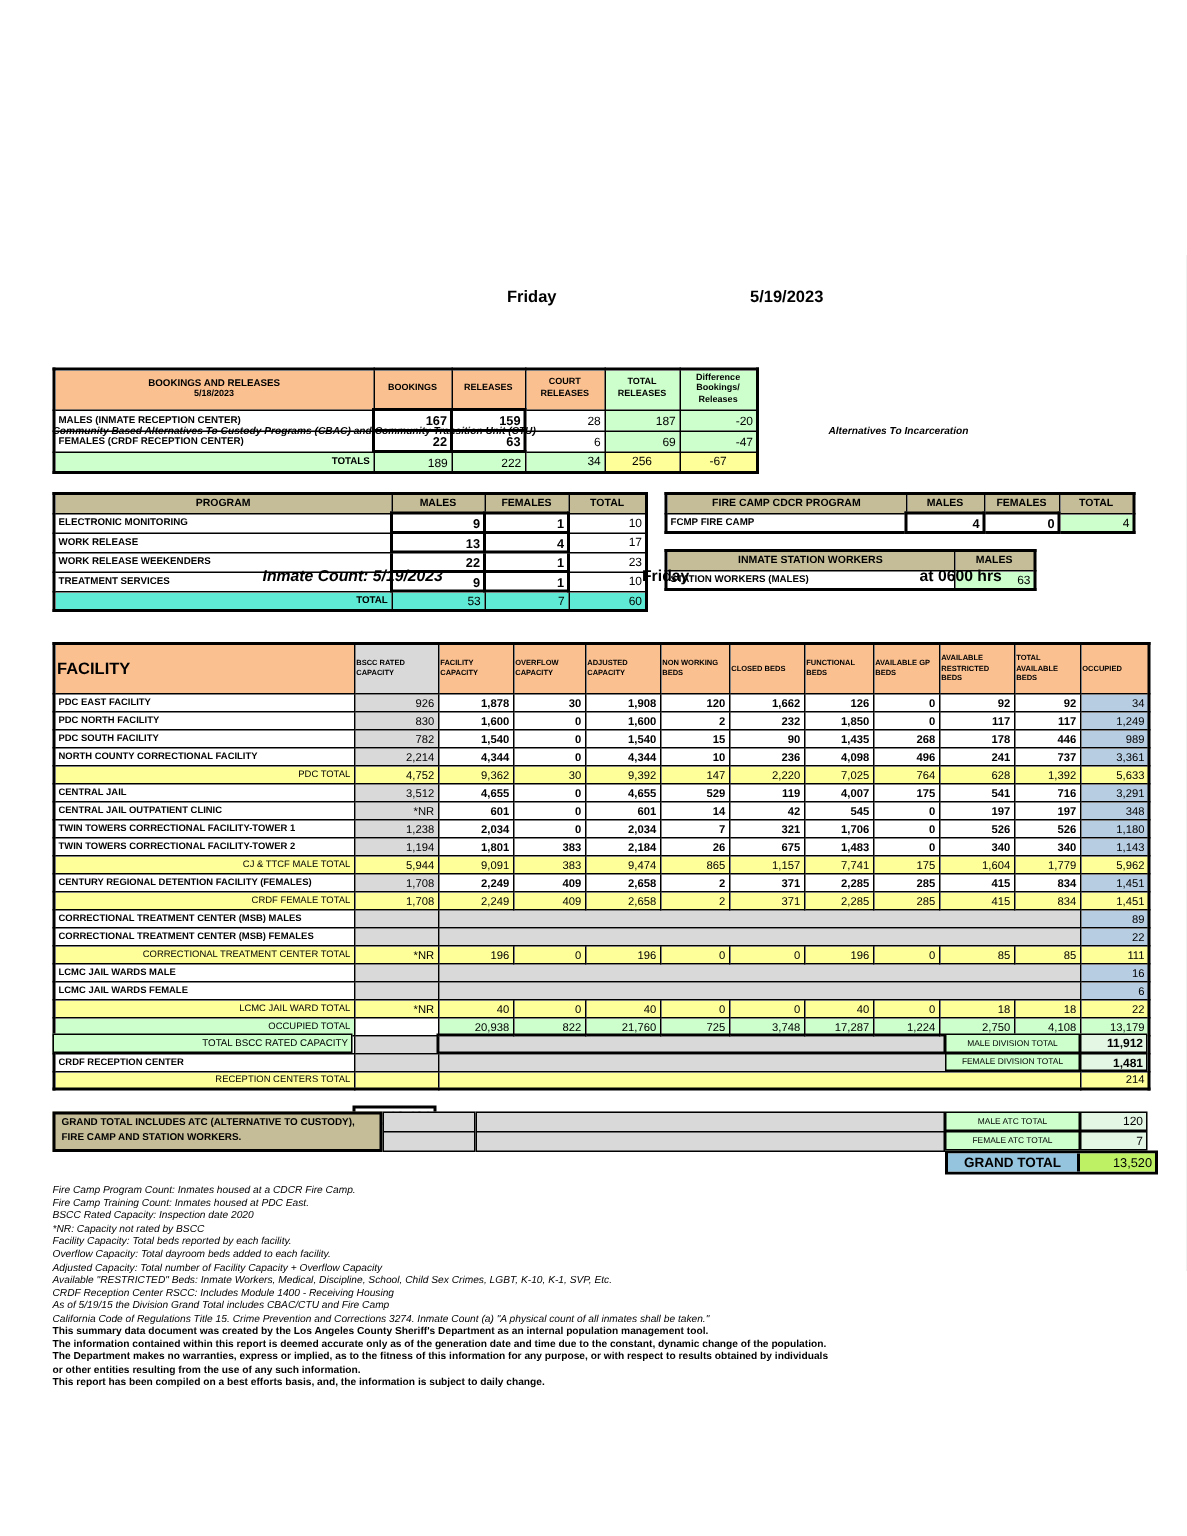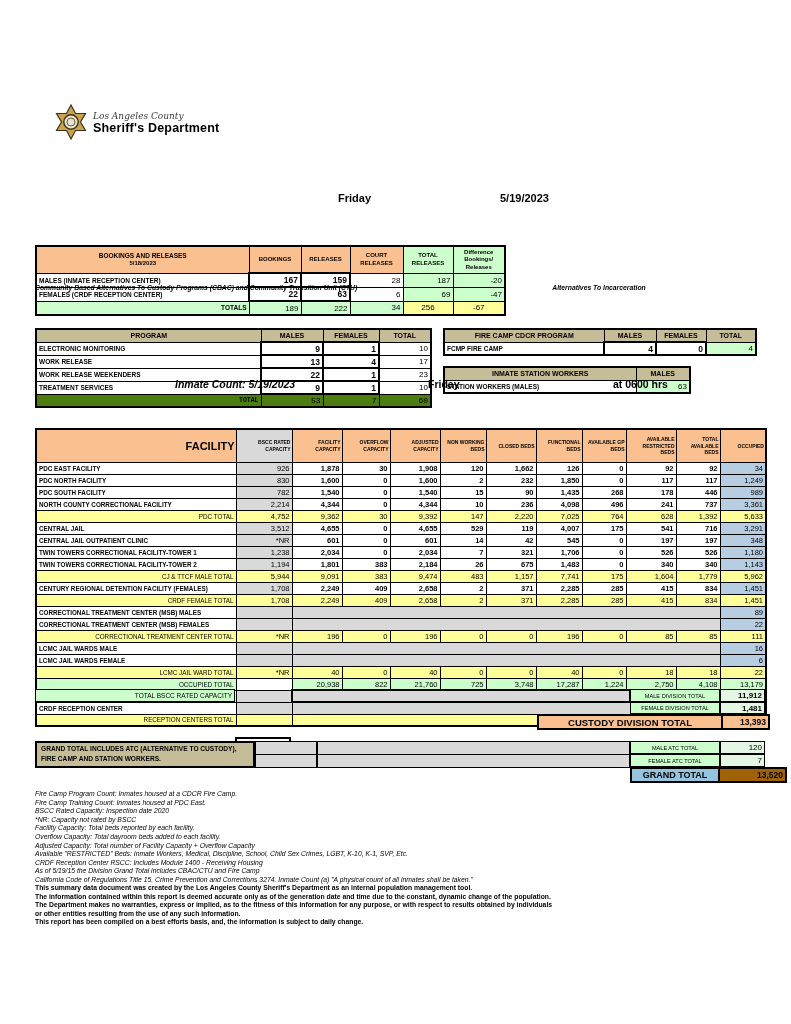--- a/index.html
+++ b/index.html
@@ -36,21 +36,21 @@
   .bookings tr.tot td.ty { background:#FFFF99;text-align:center; }
 
   
   .sec-title { position:absolute; font-weight:bold; font-style:italic; font-size:6.8px; }
   .cbac { position:absolute; left:35px; top:292px; width:395px; border:2px solid #000; }
   .cbac td { height:13px; }
   .cbac .hdr td { text-align:center; font-weight:bold; font-size:7px; background:#C4BD97; }
   .cbac td.rlbl { font-weight:bold; font-size:6.5px; }
   .cbac td.vb { font-weight:bold; font-size:8.5px; text-align:right; border-width:2px; }
   .cbac td.vp { font-size:8px; text-align:right; }
-  .cbac tr.tot td { background:#4d7c0f; font-size:8px; text-align:right;font-family:Liberation Mono, monospace; }
+  .cbac tr.tot td { background:#5eead4; font-size:8px; text-align:right; }
   .cbac tr.tot td.rlbl { font-weight:bold; font-size:6.5px; }
 
   
   .firecamp { position:absolute; left:443px; top:292px; width:312px; border:2px solid #000; }
   .firecamp td { height:13px; }
   .firecamp .hdr td { text-align:center; font-weight:bold; font-size:7px; background:#C4BD97; }
   .firecamp td.rlbl { font-weight:bold; font-size:6.5px; }
   .firecamp td.vb { font-weight:bold; font-size:8.5px; text-align:right; border-width:2px; }
   .firecamp td.vg { font-size:8px; text-align:right; background:#CCFFCC; }
   .station { position:absolute; left:443px; top:330px; width:246px; border:2px solid #000; }
@@ -58,21 +58,21 @@
   .station .hdr td { text-align:center; font-weight:bold; font-size:7px; background:#C4BD97; }
   .station td.rlbl { font-weight:bold; font-size:6.5px; }
   .station td.vg { font-size:8px; text-align:right; background:#CCFFCC; }
 
   
   .ic-label { position:absolute; top:378px; font-weight:bold; font-size:10.5px; }
 
   
   .ftab { position:absolute; left:35px; top:392px; width:730px; border:2px solid #000; }
   .ftab td { height:12px; }
-  .ftab tr.mh td { height:33px; text-align:right; font-weight:bold; background:#FAC090; white-space:normal; font-size:5px; line-height:1.3; padding:0 1px; }
+  .ftab tr.mh td { height:33px; text-align:left; font-weight:bold; background:#FAC090; white-space:normal; font-size:5px; line-height:1.3; padding:0 1px; }
   .ftab tr.mh td.fh { font-size:11px; }
   .ftab tr.mh td.gh { background:#D9D9D9; }
   .ftab td.lbl { font-weight:bold; font-size:6.3px; text-align:left; background:#fff; }
   .ftab td.bscc { background:#D9D9D9; text-align:right; font-size:7.5px; }
   .ftab td.num { background:#fff; font-weight:bold; text-align:right; font-size:7.5px; border-width:1.5px; }
   .ftab td.occ { background:#B7CDE2; text-align:right; font-size:7.5px; }
   .ftab td.merged { background:#D9D9D9; }
   .ftab td.t-tot, .ftab td.t-mtot { background:#FFFF99 !important; }
   .ftab td.t-occ { background:#CCFFCC !important; }
   .ftab td.bscc.t-occ { background:#fff !important; }
@@ -95,42 +95,31 @@
 
   
   .grand-note { position:absolute; left:35px; top:741px; width:220px; height:27px; background:#C4BD97;
     border:2px solid #000; font-weight:bold; font-size:6.6px; line-height:1.55; padding:1px 4px; white-space:normal; }
   .gray-strip { position:absolute; background:#D9D9D9; border:1px solid #000; }
   .atc-row { height:13px; left:630px; }
   .atc-lbl { width:90px; background:#CCFFCC; justify-content:center; font-size:5.6px; }
   .atc-val { width:45px; background:#E4F6E4; justify-content:flex-end; font-size:8px; }
   .grand-row { left:630px; top:767px; height:16px; border:2px solid #000; }
   .grand-row .g-lbl { width:88px; background:#95C5DE; justify-content:center; font-weight:bold; font-size:9px; border:none; border-right:2px solid #000; }
-  .grand-row .g-val { width:65px; background:#a16207; justify-content:flex-end; font-weight:bold; font-size:8.5px; border:none; }
+  .grand-row .g-val { width:50px; background:#bef264; justify-content:flex-end; font-weight:normal; font-size:8.5px; border:none; }
 
   
   .footnotes { position:absolute; left:35px; top:790px; font-style:italic; font-size:6.8px; line-height:8.6px; }
   .disclaimer { position:absolute; left:35px; top:884px; font-weight:bold; font-size:6.8px; line-height:8.6px; }
 </style>
 </head>
 <body>
 
 <div class="page">
 
-  <div class="logo">
-    <svg width="34" height="38" viewBox="0 0 34 38">
-      <polygon points="17,1 21.5,9.5 31.5,9.5 26.5,18 31.5,26.5 21.5,26.5 17,35 12.5,26.5 2.5,26.5 7.5,18 2.5,9.5 12.5,9.5" fill="#caa24c" stroke="#3a3220" stroke-width="1.2"></polygon>
-      <circle cx="17" cy="18" r="7.2" fill="#e9e4d2" stroke="#3a3220" stroke-width="1.4"></circle>
-      <circle cx="17" cy="18" r="4" fill="none" stroke="#6b5d35" stroke-width="1"></circle>
-    </svg>
-    <div class="logo-text">
-      <div class="script">Los Angeles County</div>
-      <div class="dept">Sheriff's Department</div>
-    </div>
-  </div>
 
   <div class="day-label">Friday</div>
   <div class="date-label">5/19/2023</div>
 
   <table class="bookings">
     <colgroup>
         <col style="width:213px">
         <col style="width:52px">
         <col style="width:49px">
         <col style="width:53px">
@@ -424,21 +413,21 @@
           <td class="num t-f">340</td>
           <td class="num t-f">340</td>
           <td class="occ t-f">1,143</td>
         </tr>
         <tr>
           <td class="lbl t-tot">CJ &amp; TTCF MALE TOTAL</td>
           <td class="bscc t-tot">5,944</td>
           <td class="num t-tot">9,091</td>
           <td class="num t-tot">383</td>
           <td class="num t-tot">9,474</td>
-          <td class="num t-tot">483</td>
+          <td class="num t-tot">865</td>
           <td class="num t-tot">1,157</td>
           <td class="num t-tot">7,741</td>
           <td class="num t-tot">175</td>
           <td class="num t-tot">1,604</td>
           <td class="num t-tot">1,779</td>
           <td class="occ t-tot">5,962</td>
         </tr>
         <tr>
           <td class="lbl t-f">CENTURY REGIONAL DETENTION FACILITY (FEMALES)</td>
           <td class="bscc t-f">1,708</td>
@@ -557,24 +546,20 @@
   <div class="flex-row r23">
     <div class="cell c-lbl">TOTAL BSCC RATED CAPACITY</div>
     <div class="cell c-val">12,404</div>
     <div class="cell c-blank"></div>
     <div class="cell div-lbl">MALE DIVISION TOTAL</div>
     <div class="cell div-val">11,912</div>
   </div>
   <div class="flex-row female-row">
     <div class="cell div-lbl">FEMALE DIVISION TOTAL</div>
     <div class="cell div-val">1,481</div>
-  </div>
-  <div class="flex-row custody-row">
-    <div class="cell c-lbl">CUSTODY DIVISION TOTAL</div>
-    <div class="cell c-val">13,393</div>
   </div>
 
   <div class="grand-note">GRAND TOTAL INCLUDES ATC (ALTERNATIVE TO CUSTODY), FIRE CAMP AND STATION WORKERS.</div>
   <div class="gray-strip" style="left:255px; top:741px; width:62px; height:14px;"></div>
   <div class="gray-strip" style="left:317px; top:741px; width:313px; height:14px;"></div>
   <div class="gray-strip" style="left:255px; top:754px; width:62px; height:14px;"></div>
   <div class="gray-strip" style="left:317px; top:754px; width:313px; height:14px;"></div>
   <div class="flex-row atc-row" style="top:741px;">
     <div class="cell atc-lbl">MALE ATC TOTAL</div>
     <div class="cell atc-val">120</div>

